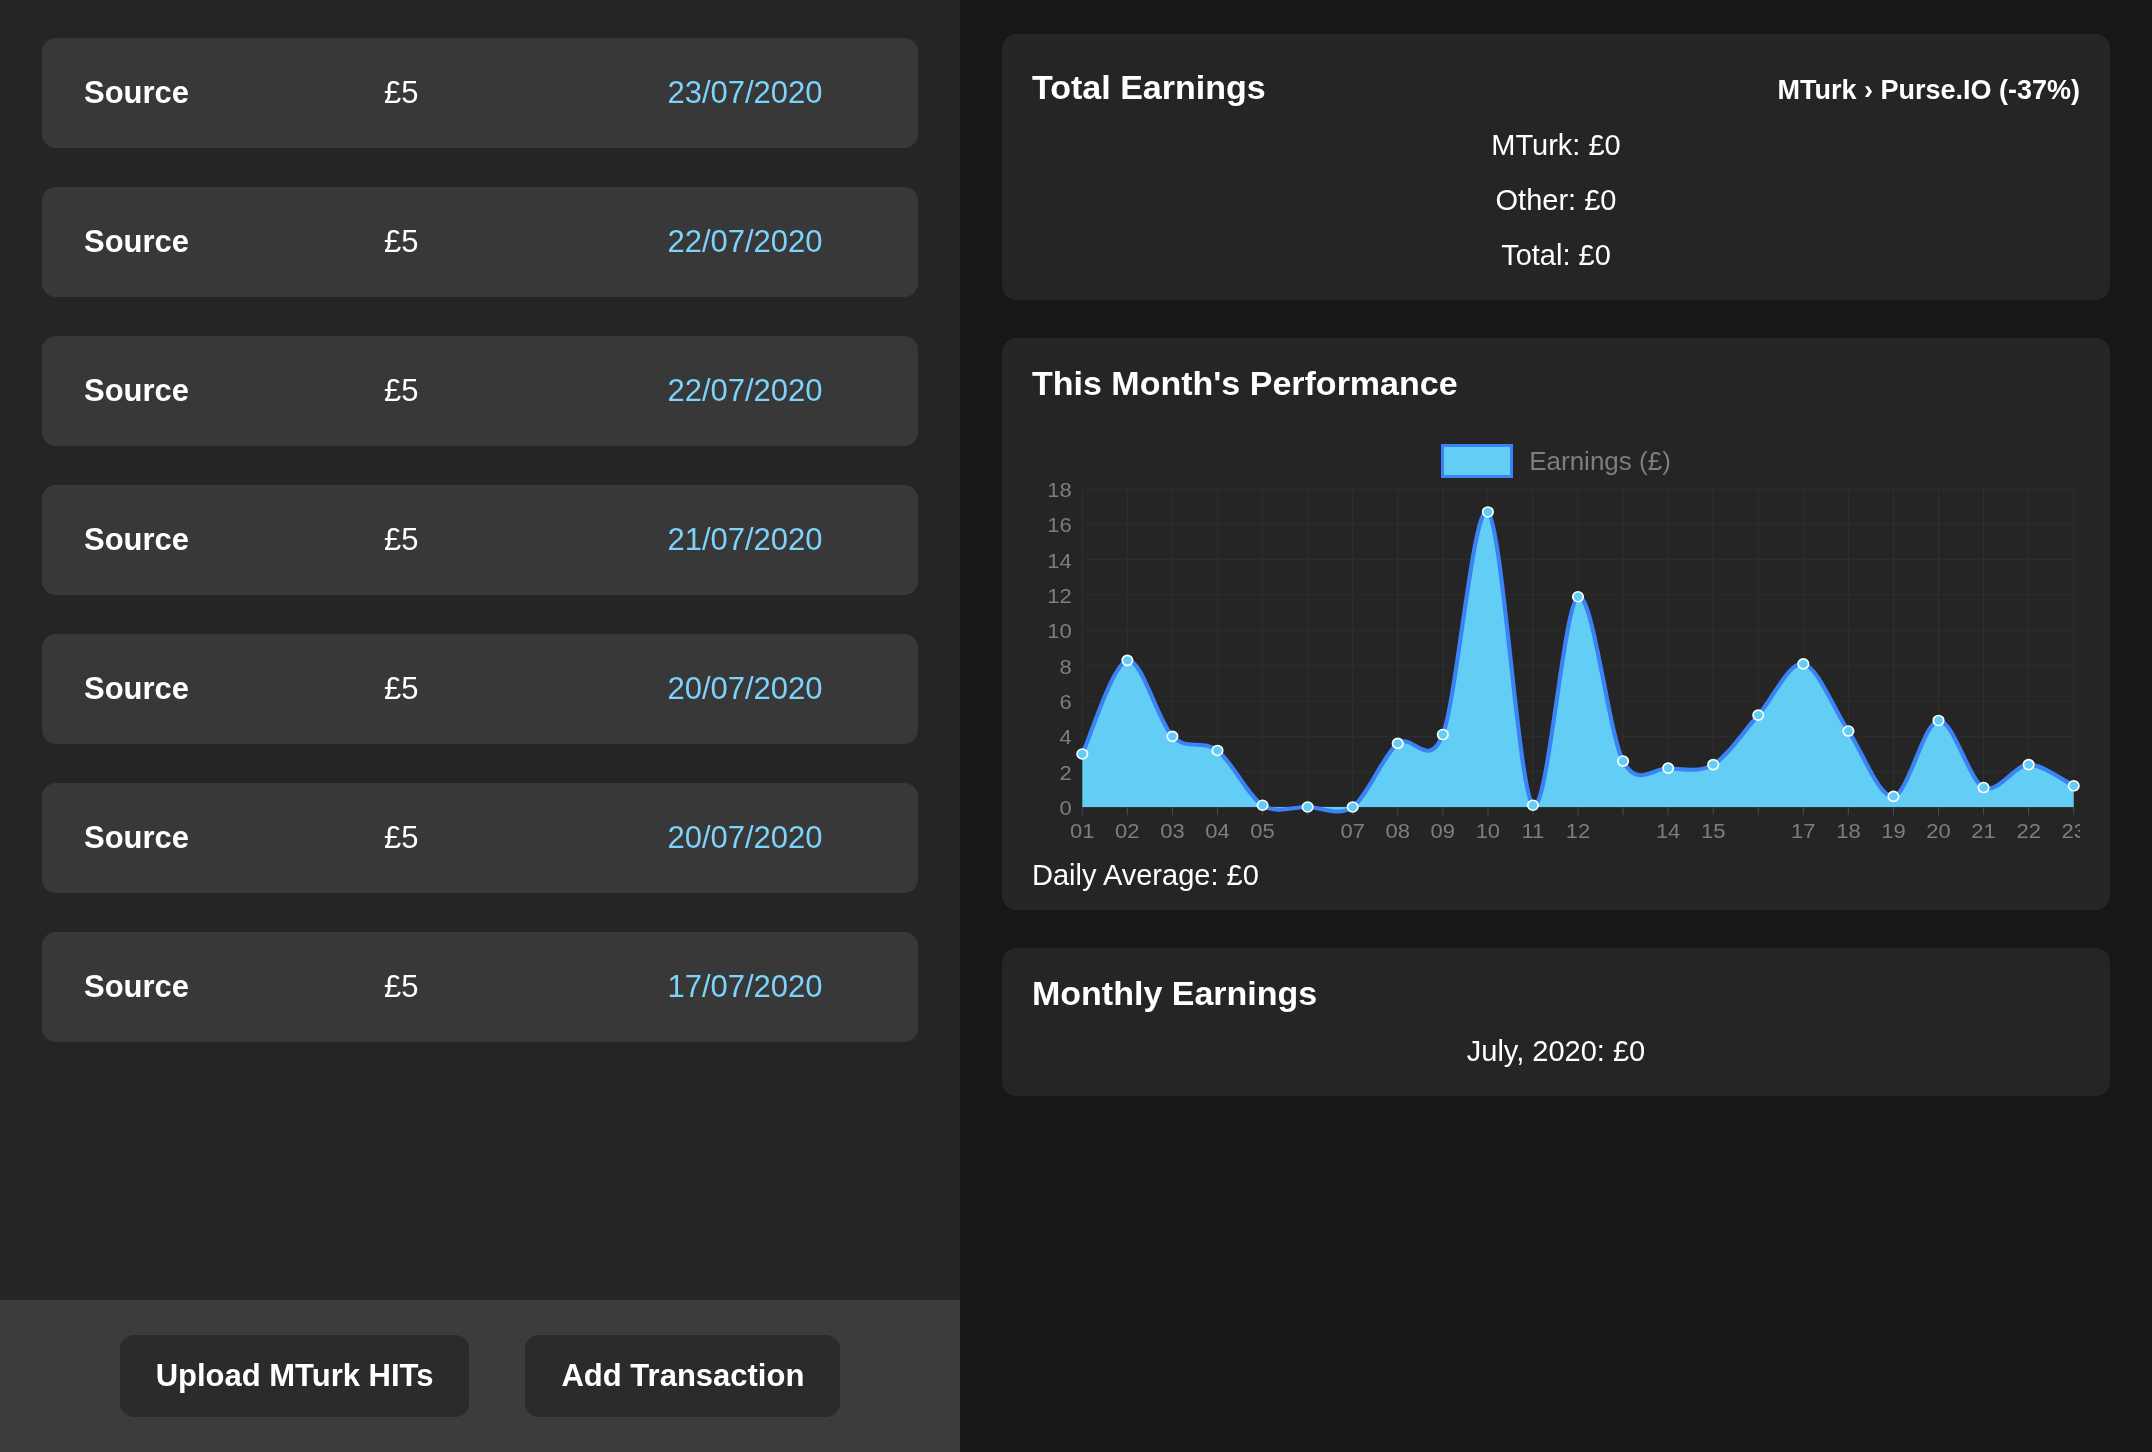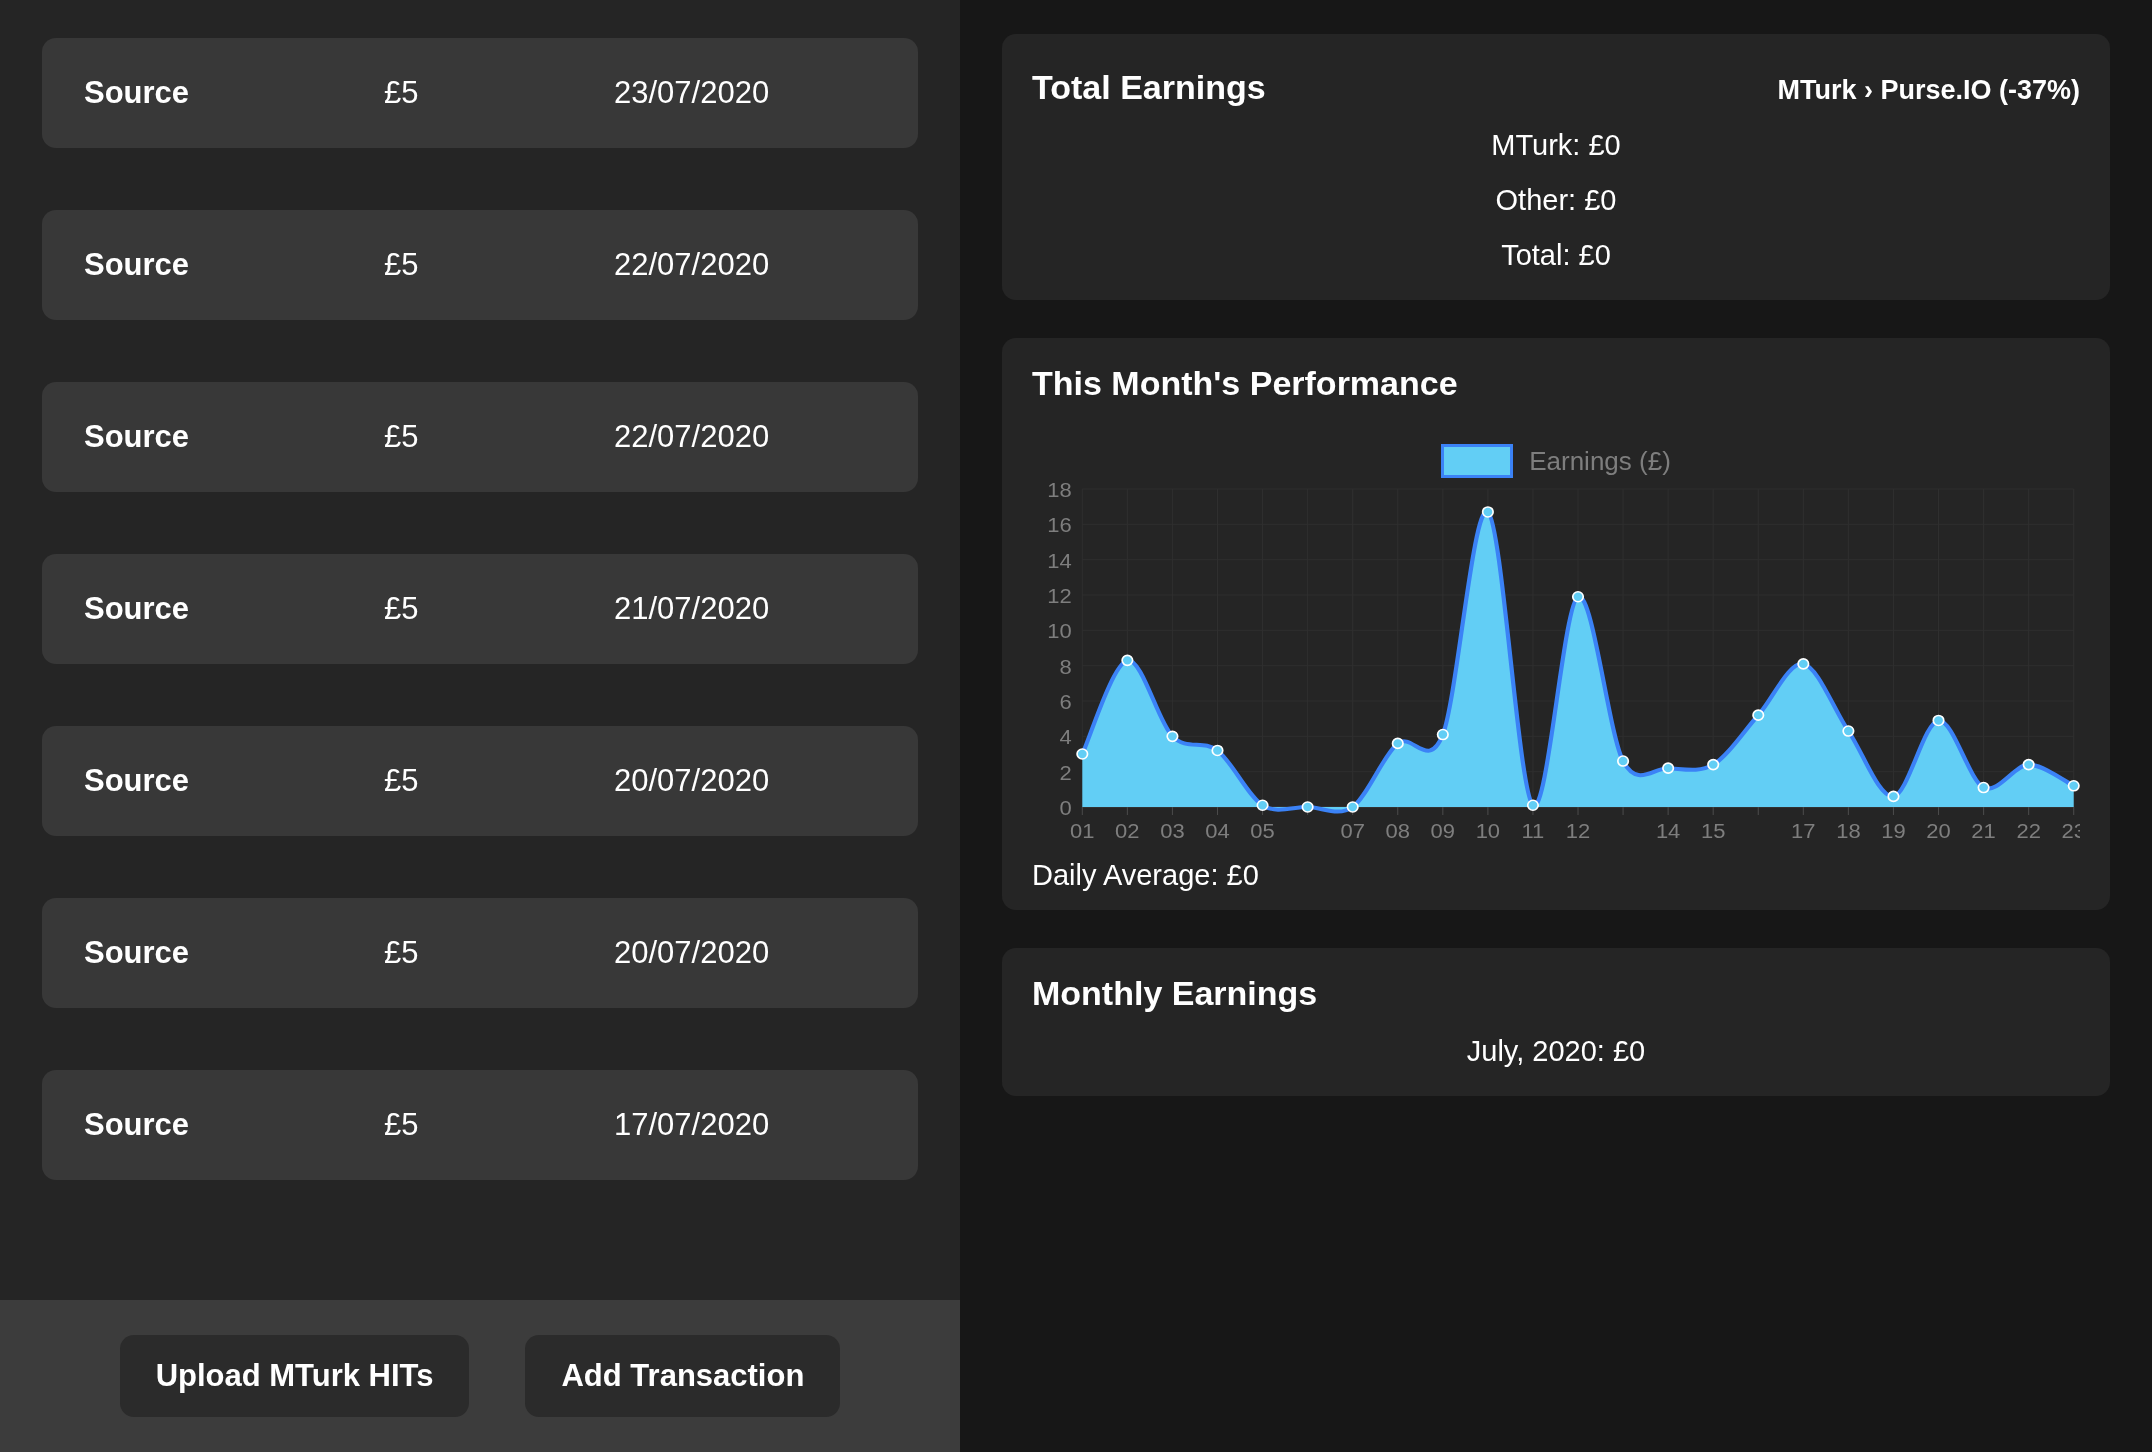--- a/index.html
+++ b/index.html
@@ -20,38 +20,38 @@
   }
   .tx-list {
     flex:1 1 auto;
     padding:38px 42px 0 42px;
     overflow:hidden;
   }
   .tx-row {
     height:110px;
     background:#383838;
     border-radius:14px;
-    margin-bottom:62px;
+    margin-bottom:39px;
     display:flex;
     align-items:center;
     padding:0 42px;
   }
   .tx-source {
     font-size:31px; font-weight:bold; color:#ffffff;
     flex:0 0 300px;
   }
   .tx-amount {
     font-size:31px; color:#ffffff;
     flex:0 0 230px;
     text-align:left;
   }
   .tx-date {
-    font-size:31px; color:#ffffff;
+    font-size:31px; color:#7dd3fc;
     flex:1 1 auto;
-    text-align:left;
+    text-align:center;
   }
   .left-footer {
     flex:0 0 152px;
     background:#3c3c3c;
     display:flex;
     align-items:center;
     justify-content:center;
     gap:56px;
   }
   .btn {

